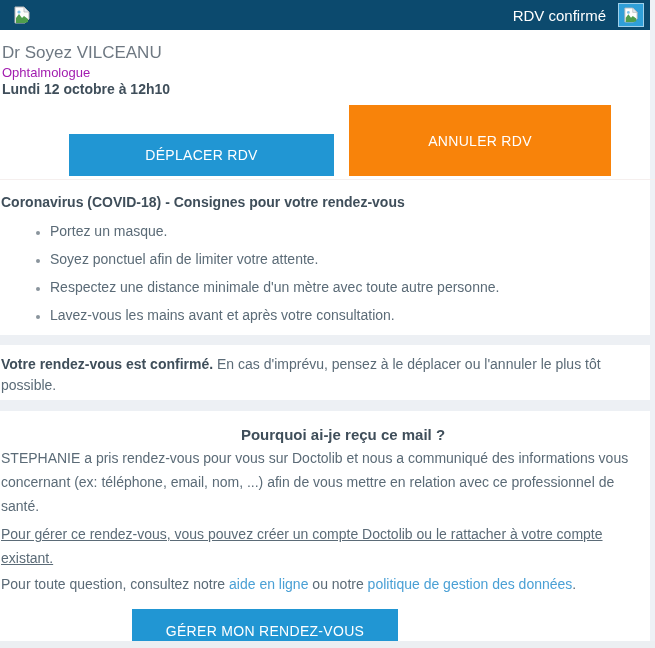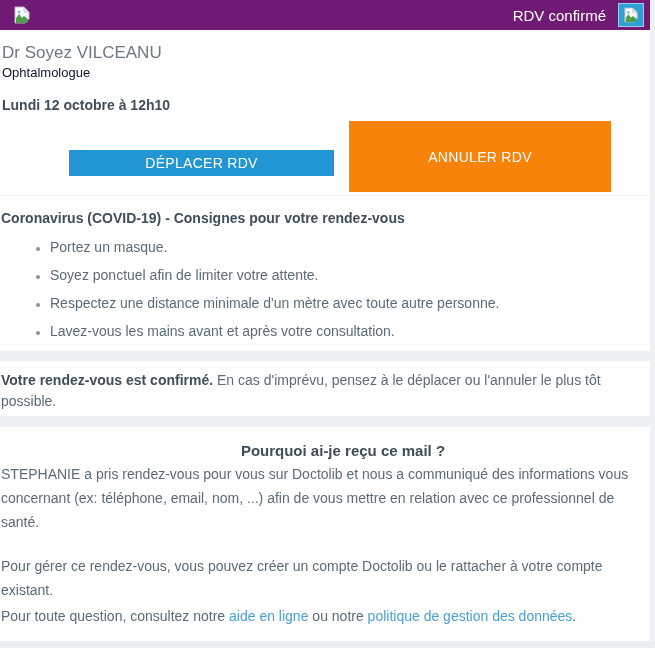--- a/index.html
+++ b/index.html
@@ -12,55 +12,55 @@
     position: relative;
   }
   .right-strip {
     position: absolute; top: 0; right: 0;
     width: 5px; height: 648px;
     background: #eef1f6;
   }
   
   .header {
     height: 30px; width: 650px;
-    background: #701a75;
+    background: #0c4a6e;
     display: flex; align-items: center;
     box-sizing: border-box;
     padding: 0 6px 0 14px;
   }
   .header .spacer { flex: 1; }
   .header-title {
     color: #ffffff; font-size: 15px;
     margin-right: 12px;
   }
   .img-ph { display: inline-flex; align-items: center; justify-content: center; }
   .img-ph.boxed {
     width: 26px; height: 24px;
     border: 1px solid #9fd0ea;
     background: #2f9fd8;
     box-sizing: border-box;
   }
   
   .info { padding: 12px 0 0 2px; }
   .doctor   { font-size: 17px; color: #6e7882; line-height: 21px; }
-  .specialty{ font-size: 13px; color: #0f172a; line-height: 16px; margin-top: 2px; }
-  .datetime { font-size: 14px; color: #3f4e5a; font-weight: bold; line-height: 17px; margin-top: 16px; }
+  .specialty{ font-size: 13px; color: #a21caf; line-height: 16px; margin-top: 2px; }
+  .datetime { font-size: 14px; color: #3f4e5a; font-weight: bold; line-height: 17px; margin-top: 0; }
   
   .actions {
     position: relative; height: 81px; margin-top: 0;
     border-bottom: 1px solid #f5efee;
   }
   .btn {
     display: flex; align-items: center; justify-content: center;
     color: #ffffff; font-size: 14px; letter-spacing: 0.3px;
     text-decoration: none; cursor: pointer; text-align: right; margin-left: 16px;
   }
   .btn-move {
     position: absolute; left: 53px; top: 36px;
-    width: 265px; height: 26px;
+    width: 265px; height: 42px;
     background: #2196d3;
   }
   .btn-cancel {
     position: absolute; left: 333px; top: 7px;
     width: 262px; height: 71px;
     background: #f8830a;
   }
   
   .covid-heading {
     margin: 14px 0 0 1px;
@@ -87,21 +87,21 @@
   .confirm strong { color: #3f4e5a; }
   
   .why-heading {
     margin-top: 15px; text-align: center;
     font-size: 15px; font-weight: bold; color: #3f4e5a; line-height: 18px; padding-left: 31px;
   }
   .body-p {
     margin: 2px 0 0 1px; max-width: 648px;
     font-size: 14px; line-height: 24px; color: #5b6b77;
   }
-  .body-p.p2 { margin-top: 20px; }
+  .body-p.p2 { margin-top: 4px; text-decoration: underline; }
   .body-p.p3 { margin-top: 4px; line-height: 20px; }
   a.link { color: #4aa0d5; text-decoration: none; cursor: pointer; text-align: center; }
   
   .manage-wrap { margin-top: 15px; display: flex; justify-content: center; width: 514px; }
   .btn-manage { width: 266px; height: 44px; background: #2196d3; }
   
   .footer-band {
     position: absolute; bottom: 0; left: 0;
     width: 655px; height: 7px; background: #eceff2;
   }
@@ -138,21 +138,21 @@
   <div class="specialty">Ophtalmologue</div>
   <div class="datetime">Lundi 12 octobre à 12h10</div>
 </div>
 
 <div class="actions">
   <a class="btn btn-move">DÉPLACER RDV</a>
   <a class="btn btn-cancel">ANNULER RDV</a>
 </div>
 
 <div class="covid">
-  <div class="covid-heading">Coronavirus (COVID-19) - Consignes pour votre rendez-vous</div>
+  <div class="covid-heading">Coronavirus (COVID-18) - Consignes pour votre rendez-vous</div>
   <ul class="covid-list">
       <li>Portez un masque.</li>
       <li>Soyez ponctuel afin de limiter votre attente.</li>
       <li>Respectez une distance minimale d'un mètre avec toute autre personne.</li>
       <li>Lavez-vous les mains avant et après votre consultation.</li>
     </ul>
 </div>
 
 <div class="band b1"></div>
 

